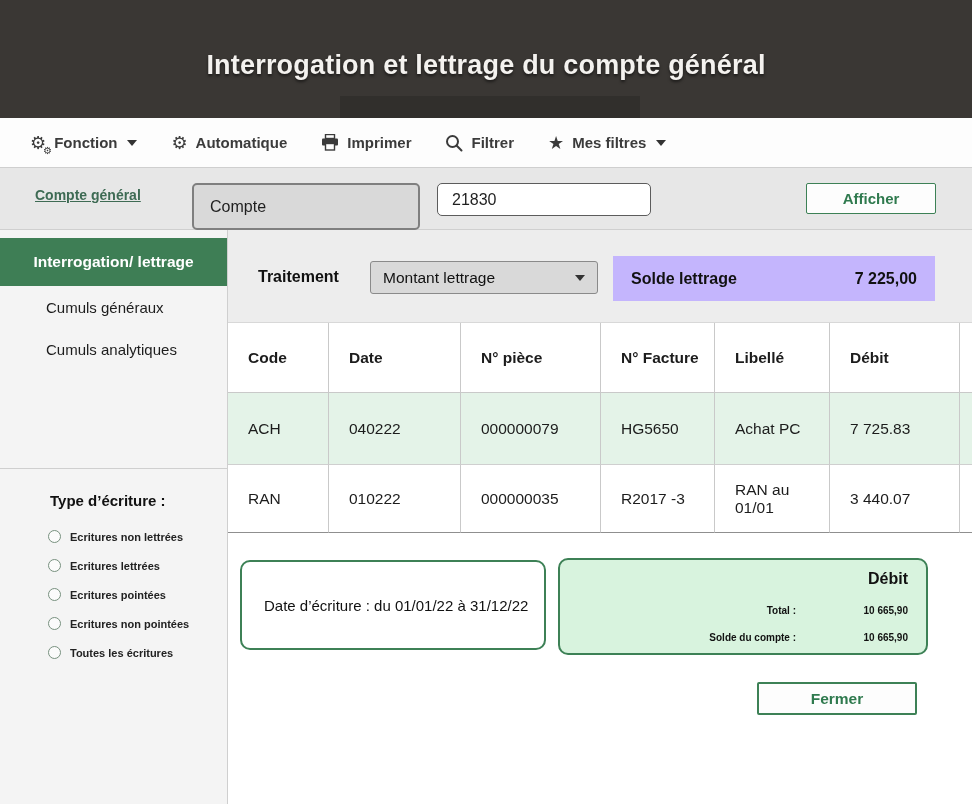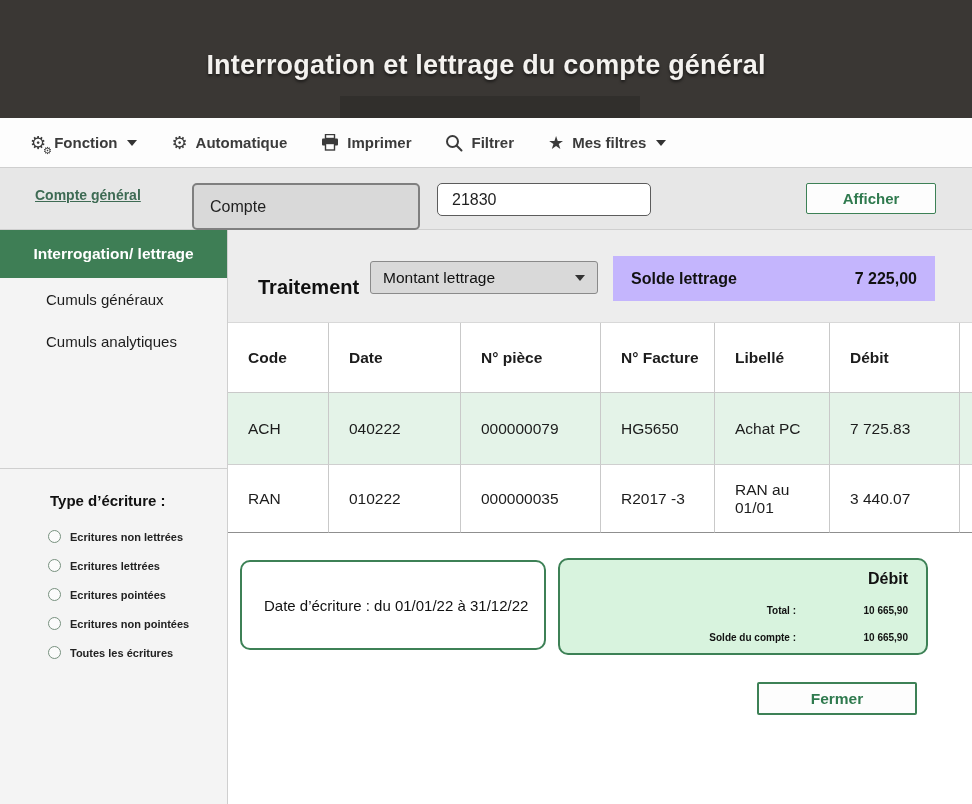--- a/index.html
+++ b/index.html
@@ -113,20 +113,21 @@
     position: absolute; left: 0; top: 230px; width: 228px; height: 574px;
     background: #f4f4f4;
     border-right: 1px solid #cfcfcf;
   }
   .side-item {
     display: flex; align-items: center;
     font-size: 15px; color: #1d1d1d;
     cursor: pointer;
   }
   .side-item.active {
+    margin-top: 8px;
     height: 48px;
     background: #3e7e55;
     color: #ffffff;
     font-weight: 600;
     justify-content: center;
     font-size: 15.5px;
   }
   .side-item.plain {
     height: 42px;
     padding-left: 46px;
@@ -165,21 +166,21 @@
   .main {
     position: absolute; left: 228px; top: 230px; width: 744px; height: 574px;
     background: #ffffff;
   }
   .treatment-row {
     position: absolute; left: 0; top: 0; width: 744px; height: 92px;
     background: #ededed;
   }
   .treatment-label {
     position: absolute; left: 30px; top: 38px;
-    font-size: 20px; font-weight: bold; color: #111; margin-top: 8px;
+    font-size: 16px; font-weight: bold; color: #111;
   }
   .treatment-select {
     position: absolute; left: 142px; top: 31px; width: 228px; height: 33px;
     background: #d9d9d9;
     border: 1.5px solid #8a8a8a;
     border-radius: 3px;
     display: flex; align-items: center; justify-content: space-between;
     padding: 0 12px;
     font-size: 15.5px; color: #111;
     cursor: pointer;

